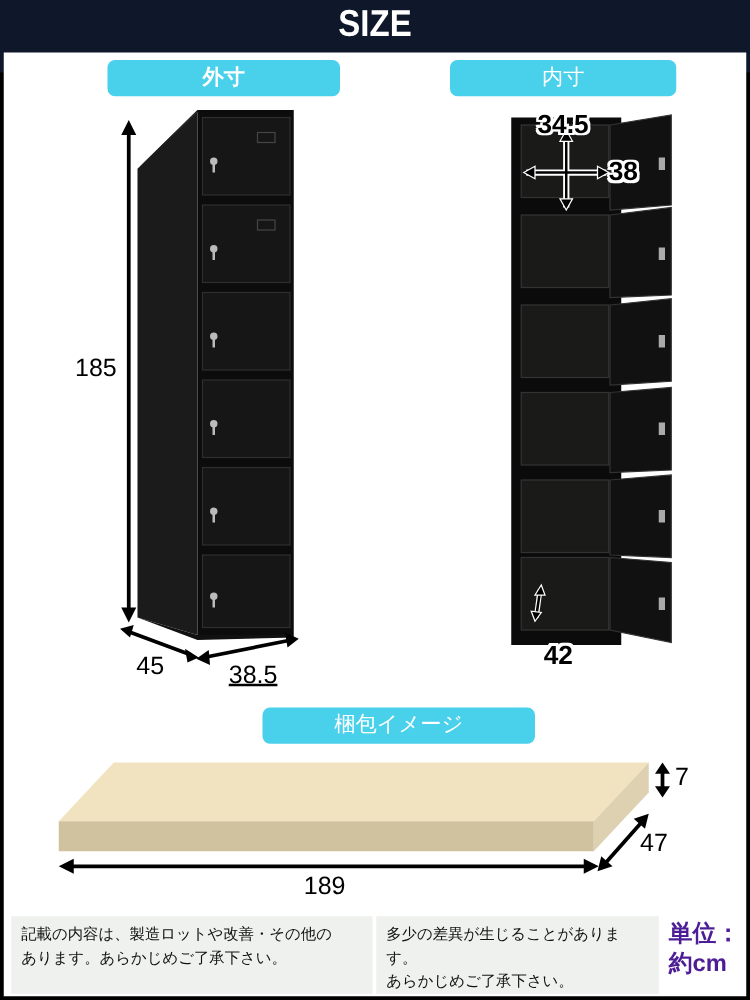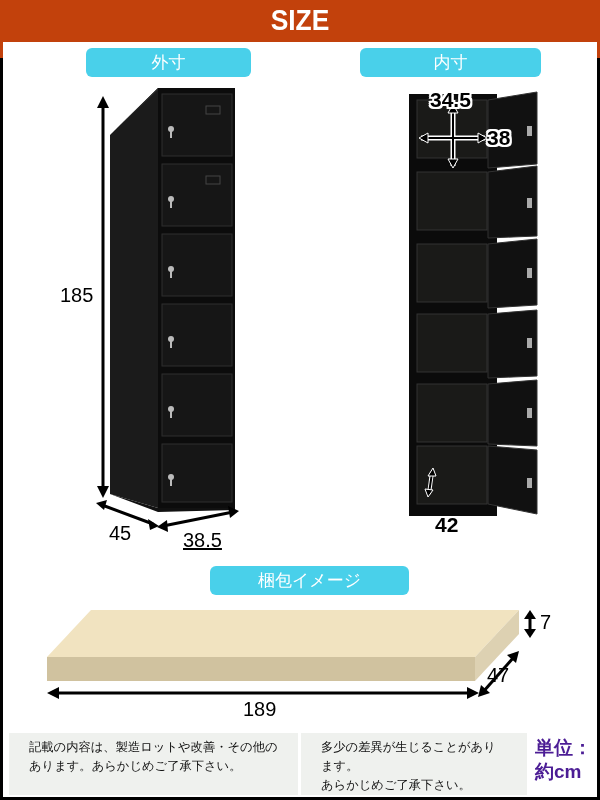--- a/index.html
+++ b/index.html
@@ -1,36 +1,36 @@
 <!DOCTYPE html>
 <html><head>
 <meta charset="utf-8">
 <style>
   html,body{margin:0;padding:0;background:#000;}
   body{width:600px;height:800px;position:relative;overflow:hidden;font-family:"DejaVu Sans","Liberation Sans",sans-serif;}
-  .header{position:absolute;left:0;top:0;width:600px;height:58px;background:#c2410c;}
+  .header{position:absolute;left:0;top:0;width:600px;height:58px;background:#0f172a;}
   .header-title{position:absolute;left:0;right:0;top:3px;text-align:center;color:#fff;font-family:"Liberation Sans",sans-serif;font-weight:bold;font-size:30px;letter-spacing:0;transform:scaleX(0.88);}
   .panel{position:absolute;left:3px;top:42px;width:594px;height:755px;background:#fff;}
   .pill{position:absolute;height:29px;background:#49d0ea;border-radius:6px;color:#fff;font-size:17px;text-align:center;line-height:29px;}
   .dim{position:absolute;font-family:"Liberation Sans",sans-serif;font-size:20px;color:#000;}
   .dim-outline{position:absolute;font-family:"Liberation Sans",sans-serif;font-size:21px;font-weight:bold;color:#000;-webkit-text-stroke:0;text-shadow:-2px -2px 0 #fff,2px -2px 0 #fff,-2px 2px 0 #fff,2px 2px 0 #fff,0 2px 0 #fff,0 -2px 0 #fff,2px 0 0 #fff,-2px 0 0 #fff;}
-  .note{position:absolute;background:#eff1ee;font-size:12.3px;line-height:19px;color:#111;padding:5px 20px;box-sizing:border-box;}
+  .note{position:absolute;background:#eff1ee;font-size:12.3px;line-height:19px;color:#111;padding:5px 8px;box-sizing:border-box;}
   .unit{position:absolute;font-family:"Liberation Sans",sans-serif;font-weight:bold;font-size:19px;line-height:24px;color:#4c1d95;}
   svg{position:absolute;overflow:visible;}
 </style>
 </head>
 <body>
 
 <div class="header">
   <div class="header-title">SIZE</div>
 </div>
 
 <div class="panel">
 
-  <div class="pill" style="left:83px;top:6px;width:165px;">外寸</div>
+  <div class="pill" style="left:83px;top:6px;width:186px;font-weight:bold;">外寸</div>
   <div class="pill" style="left:357px;top:6px;width:181px;">内寸</div>
 
   <svg style="left:0;top:0;" width="594" height="520">
 
     <polygon points="107,93 155,46 155,466 107,452" fill="#1b1b1b"></polygon>
 
     <polygon points="107,93 155,46 232,48 155,48" fill="#2a2a2a"></polygon>
 
     <rect x="155" y="46" width="77" height="420" fill="#0c0c0c"></rect>
 
@@ -130,40 +130,40 @@
       </g>
     <g fill="#000" stroke="#fff" stroke-width="1">
       <polygon points="430,426 425,434 433,434"></polygon>
       <polygon points="425,455 422,447 430,448"></polygon>
     </g>
   </svg>
   <div class="dim-outline" style="left:427px;top:46px;">34.5</div>
   <div class="dim-outline" style="left:484px;top:84px;text-align:right;">38</div>
   <div class="dim-outline" style="left:432px;top:427px;margin-top:44px;">42</div>
 
-  <div class="pill" style="left:207px;top:524px;width:199px;">梱包イメージ</div>
+  <div class="pill" style="left:207px;top:524px;width:218px;">梱包イメージ</div>
   <svg style="left:0;top:0;" width="594" height="700">
     <polygon points="44,615 88,568 516,568 472,615" fill="#f1e3c0"></polygon>
     <polygon points="472,615 516,568 516,592 472,639" fill="#ddd1b2"></polygon>
     <rect x="44" y="615" width="428" height="24" fill="#d0c29f"></rect>
 
     <line x1="52" y1="651" x2="468" y2="651" stroke="#000" stroke-width="3"></line>
     <polygon points="44,651 56,645 56,657" fill="#000"></polygon>
     <polygon points="476,651 464,645 464,657" fill="#000"></polygon>
 
     <line x1="480" y1="650" x2="511" y2="615" stroke="#000" stroke-width="3"></line>
     <polygon points="475,655 478,643 487,651" fill="#000"></polygon>
     <polygon points="516,609 504,613 513,621" fill="#000"></polygon>
 
     <line x1="527" y1="575" x2="527" y2="589" stroke="#000" stroke-width="3"></line>
     <polygon points="527,568 521,577 533,577" fill="#000"></polygon>
     <polygon points="527,596 521,587 533,587" fill="#000"></polygon>
   </svg>
   <div class="dim" style="left:240px;top:656px;">189</div>
-  <div class="dim" style="left:484px;top:622px;">47</div>
+  <div class="dim" style="left:509px;top:622px;">47</div>
   <div class="dim" style="left:537px;top:569px;">7</div>
 
   <div class="note" style="left:6px;top:691px;width:289px;height:62px;">
     <div>記載の内容は、製造ロットや改善・その他の</div>
     <div>あります。あらかじめご了承下さい。</div>
   </div>
   <div class="note" style="left:298px;top:691px;width:226px;height:62px;">
     <div>多少の差異が生じることがあります。</div>
     <div>あらかじめご了承下さい。</div>
   </div>

